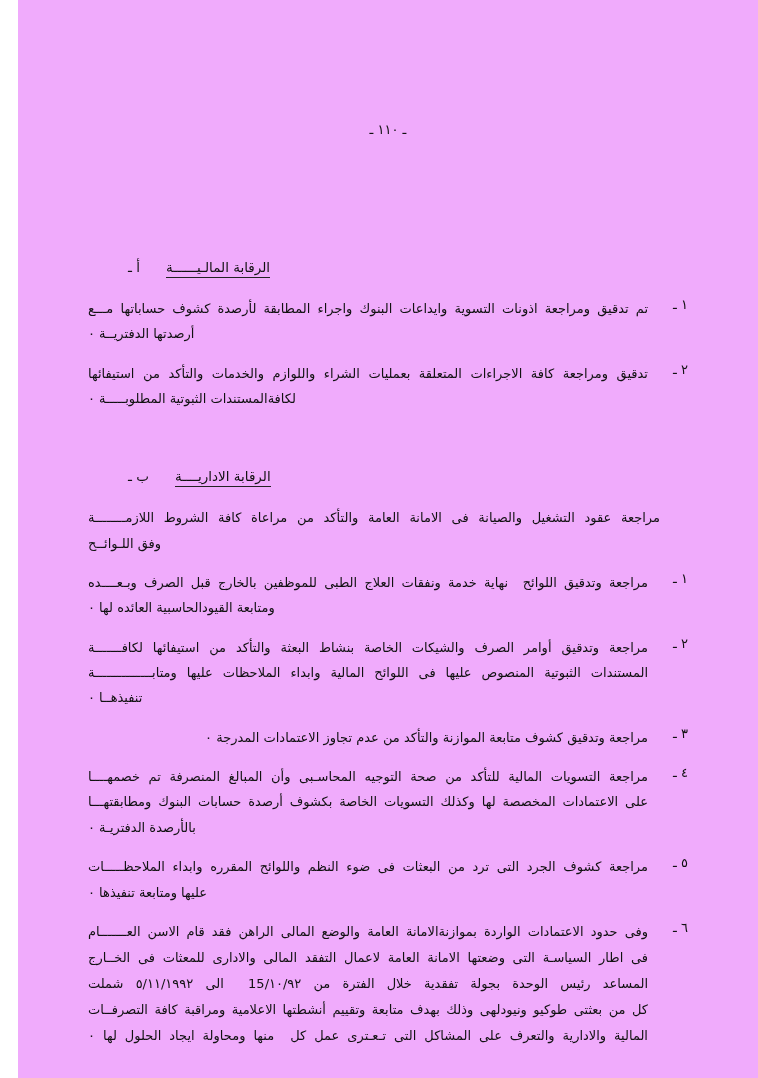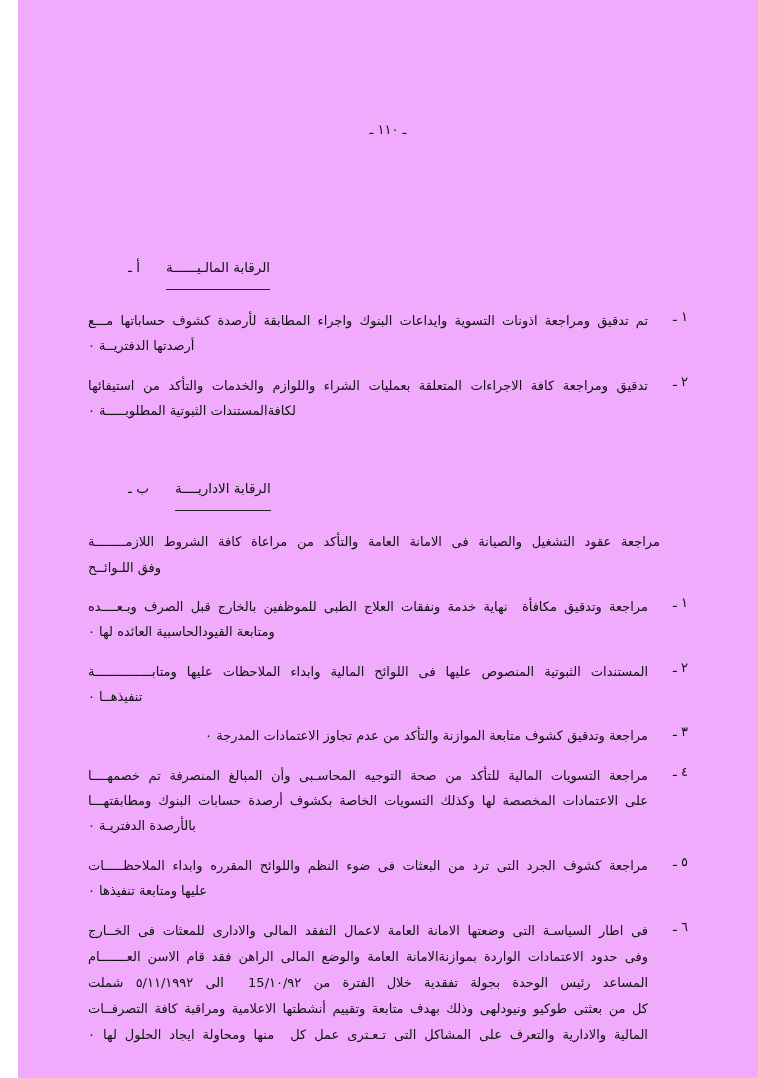--- a/index.html
+++ b/index.html
@@ -47,21 +47,21 @@
     padding-left: 40px;
   }
   .section-head .s-marker {
     font-size: 13.5px;
     white-space: nowrap;
     margin-top: 27px;
   }
   .section-head .s-title {
     font-size: 13.5px;
     border-bottom: 1.2px solid #222;
-    padding-bottom: 14px;
+    padding-bottom: 2px;
     letter-spacing: 1.3px;
     white-space: nowrap;
   }
   .item {
     display: flex;
     flex-direction: row;
     align-items: flex-start;
     gap: 14px;
     margin-bottom: 14px;
   }
@@ -137,28 +137,29 @@
       </div>
 
       <div class="block-nomarker">
         <div class="ln just">مراجعة عقود التشغيل والصيانة فى الامانة العامة والتأكد من مراعاة كافة الشروط اللازمــــــــة</div>
         <div class="ln end">وفق اللـوائــح</div>
       </div>
 
       <div class="item">
         <span class="marker">١ ـ</span>
         <div class="body para">
-          <div class="ln just">مراجعة وتدقيق مكافأة  نهاية خدمة ونفقات العلاج الطبى للموظفين بالخارج قبل الصرف وبـعــــده</div>
+          <div class="ln just">مراجعة وتدقيق اللوائح  نهاية خدمة ونفقات العلاج الطبى للموظفين بالخارج قبل الصرف وبـعــــده</div>
           <div class="ln end">ومتابعة القيودالحاسبية العائده لها ٠</div>
         </div>
       </div>
 
       <div class="item">
         <span class="marker">٢ ـ</span>
         <div class="body para">
+          <div class="ln just">مراجعة وتدقيق أوامر الصرف والشيكات الخاصة بنشاط البعثة والتأكد من استيفائها لكافـــــــة</div>
           <div class="ln just">المستندات الثبوتية المنصوص عليها فى اللوائح المالية وابداء الملاحظات عليها ومتابـــــــــــــــة</div>
           <div class="ln end">تنفيذهــا ٠</div>
         </div>
       </div>
 
       <div class="item">
         <span class="marker">٣ ـ</span>
         <div class="body para">
           <div class="ln right">مراجعة وتدقيق كشوف متابعة الموازنة والتأكد من عدم تجاوز الاعتمادات المدرجة ٠</div>
         </div>
@@ -177,22 +178,22 @@
         <span class="marker">٥ ـ</span>
         <div class="body para">
           <div class="ln just">مراجعة كشوف الجرد التى ترد من البعثات فى ضوء النظم واللوائح المقرره وابداء الملاحظـــــات</div>
           <div class="ln end">عليها ومتابعة تنفيذها ٠</div>
         </div>
       </div>
 
       <div class="item last-para">
         <span class="marker">٦ ـ</span>
         <div class="body para">
+          <div class="ln just">وفى حدود الاعتمادات الواردة بموازنةالامانة العامة والوضع المالى الراهن فقد قام الاسن العـــــــام</div>
           <div class="ln just">فى اطار السياسـة التى وضعتها الامانة العامة لاعمال التفقد المالى والادارى للمعثات فى الخــارج</div>
-          <div class="ln just">وفى حدود الاعتمادات الواردة بموازنةالامانة العامة والوضع المالى الراهن فقد قام الاسن العـــــــام</div>
           <div class="ln just">المساعد رئيس الوحدة بجولة تفقدية خلال الفترة من 15/١٠/٩٢  الى ٥/١١/١٩٩٢ شملت</div>
           <div class="ln just">كل من بعثتى طوكيو ونيودلهى وذلك بهدف متابعة وتقييم أنشطتها الاعلامية ومراقبة كافة التصرفــات</div>
           <div class="ln just">المالية والادارية والتعرف على المشاكل التى تـعـترى عمل كل  منها ومحاولة ايجاد الحلول لها ٠</div>
         </div>
       </div>
 
     </div>
   </div>
 </div>
 

